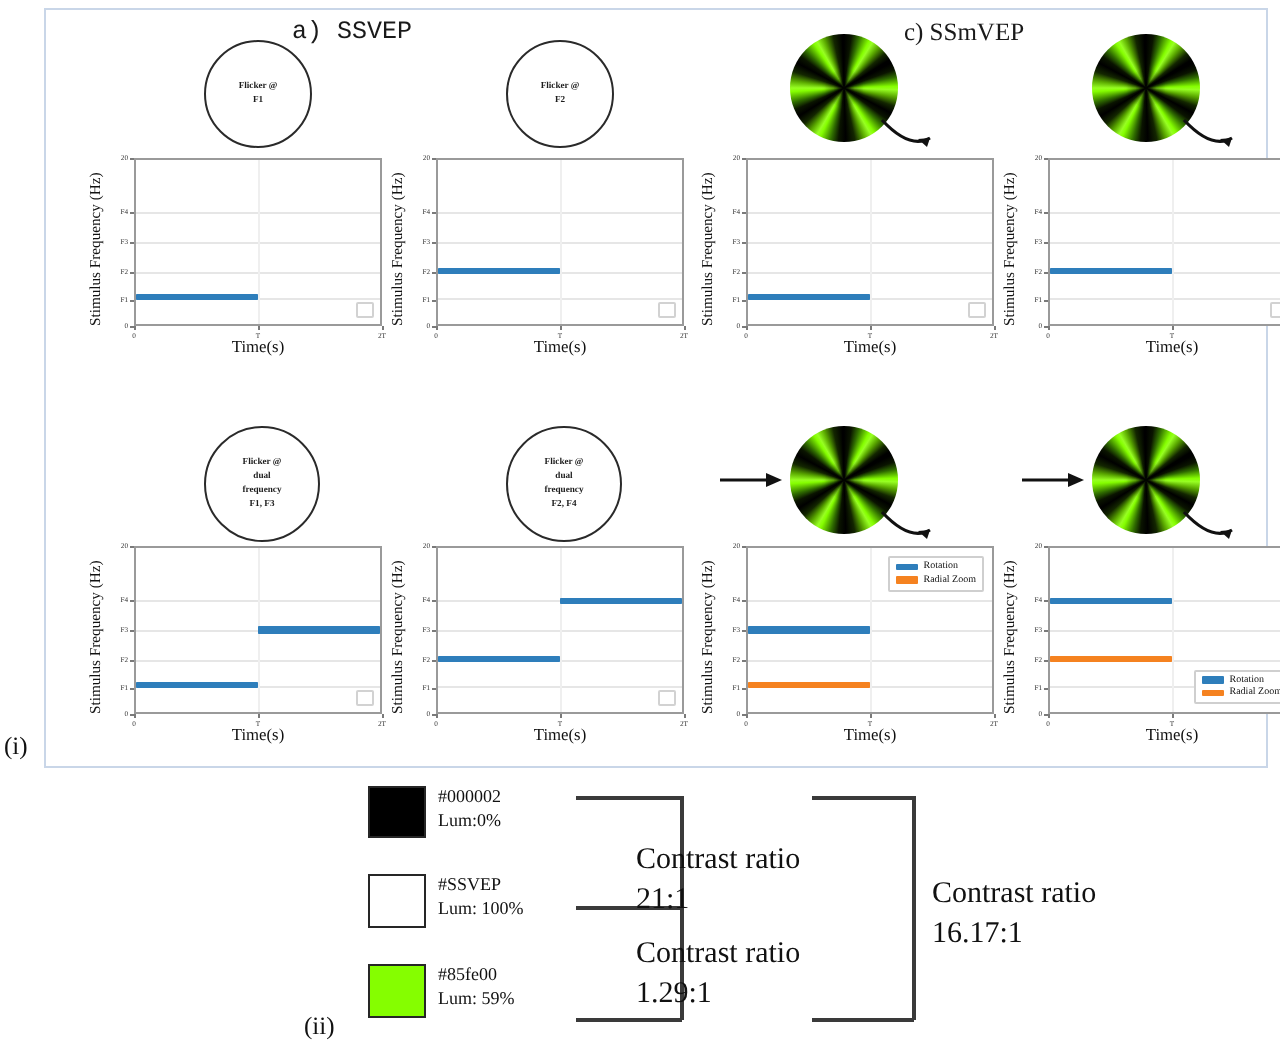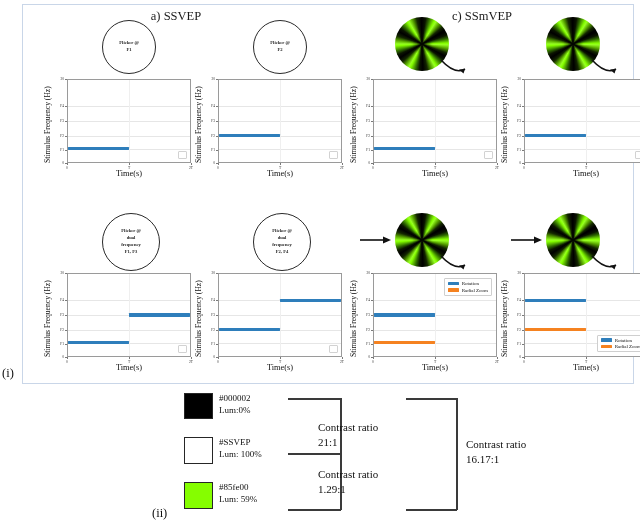--- a/index.html
+++ b/index.html
@@ -93,36 +93,36 @@
   }
   .legend-row{display:flex;align-items:center;gap:3px;}
   .legend-swatch{width:11px;height:3.4px;border-radius:0.5px;}
   .legend-swatch.rot{background:#2e7ebb;}
   .legend-swatch.zoom{background:#f58220;}
   .legend-text{font-size:5px;color:#111;white-space:nowrap;font-family:"Liberation Serif", serif;}
   
   .contrast-panel{position:absolute;left:0;top:384px;width:640px;height:143px;}
   .swatch{position:absolute;border:1px solid #262626;box-sizing:border-box;}
   .swatch-label{position:absolute;font-size:9px;line-height:1.32;color:#111;white-space:nowrap;font-family:"Liberation Serif", serif;}
-  .ratio-text{position:absolute;font-size:11px;line-height:1.35;color:#111;white-space:nowrap;font-family:"Liberation Serif", serif;}
+  .ratio-text{position:absolute;font-size:15px;line-height:1.35;color:#111;white-space:nowrap;font-family:"Liberation Serif", serif;}
   .brk{position:absolute;}
   .brk .v{position:absolute;width:1.5px;background:#3a3a3a;}
   .brk .h{position:absolute;height:1.5px;background:#3a3a3a;}
   .roman{
     position:absolute;font-size:12.5px;color:#111;font-family:"Liberation Serif", serif;
   }
   svg{display:block;overflow:visible;}
 </style>
 </head>
 <body>
 
 <div class="figure-frame">
 
   <div class="panel" style="left:0;top:0;width:306px;height:186px;">
-    <div class="panel-title" style="left:0;top:4px;width:306px;">a) SSVEP</div>
+    <div class="panel-title" style="left:0;top:4px;width:306px;font-family:Liberation Mono, monospace;">a) SSVEP</div>
 
     <div class="flicker-circle" style="left:79px;top:15px;width:52px;height:52px;">
       <div class="ftext" style="white-space:pre-line;">Flicker @
 F1</div>
     </div>
 
     <div class="flicker-circle" style="left:230px;top:15px;width:52px;height:52px;">
       <div class="ftext" style="white-space:pre-line;">Flicker @
 F2</div>
     </div>

